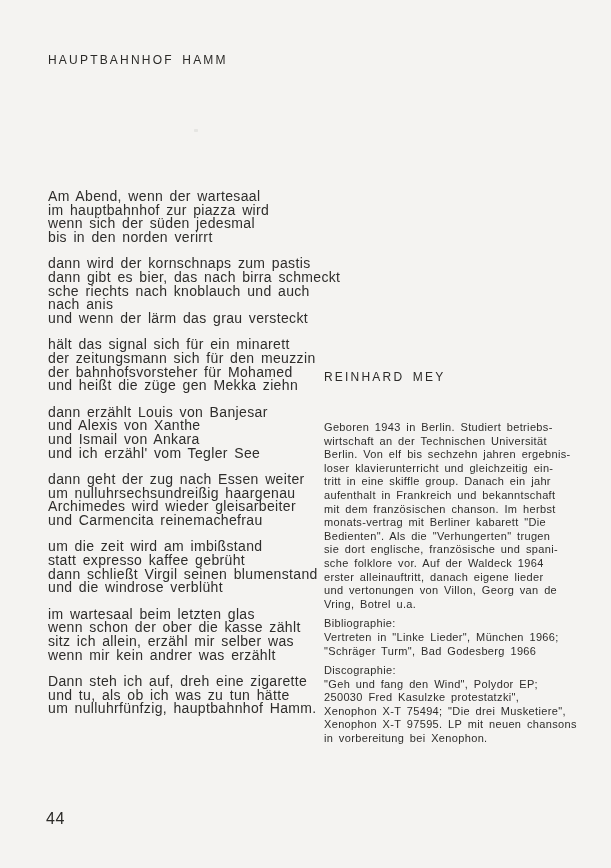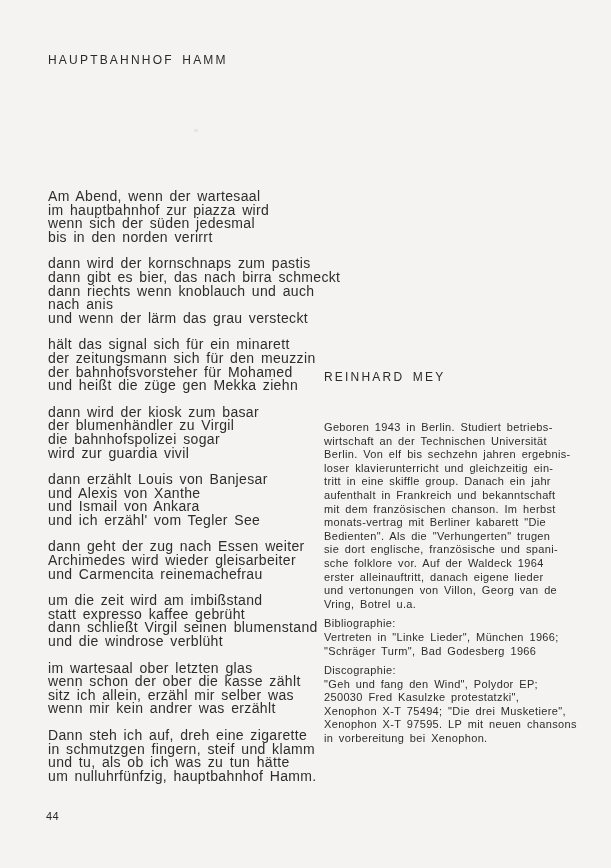--- a/index.html
+++ b/index.html
@@ -34,21 +34,21 @@
     line-height: 13.6px;
     letter-spacing: 0.35px;
     word-spacing: 2.2px;
   }
   .stanza { margin-bottom: 13px; }
   .line { white-space: nowrap; }
   .page-number {
     position: absolute;
     left: 46px;
     top: 810px;
-    font-size: 11px;
+    font-size: 16px;
     letter-spacing: 0.5px;
     color: #2b2a28;
   }
   .right-col {
     position: absolute;
     left: 324px;
     top: 371px;
     width: 290px;
     font-size: 11px;
     line-height: 13.6px;
@@ -86,62 +86,56 @@
   <div class="poem">
     <div class="stanza">
         <div class="line">Am Abend, wenn der wartesaal</div>
         <div class="line">im hauptbahnhof zur piazza wird</div>
         <div class="line">wenn sich der süden jedesmal</div>
         <div class="line">bis in den norden verirrt</div>
       </div>
     <div class="stanza">
         <div class="line">dann wird der kornschnaps zum pastis</div>
         <div class="line">dann gibt es bier, das nach birra schmeckt</div>
-        <div class="line">dann riechts wenn knoblauch und auch</div>
+        <div class="line">sche riechts nach knoblauch und auch</div>
         <div class="line">nach anis</div>
         <div class="line">und wenn der lärm das grau versteckt</div>
       </div>
     <div class="stanza">
         <div class="line">hält das signal sich für ein minarett</div>
         <div class="line">der zeitungsmann sich für den meuzzin</div>
         <div class="line">der bahnhofsvorsteher für Mohamed</div>
         <div class="line">und heißt die züge gen Mekka ziehn</div>
       </div>
     <div class="stanza">
-        <div class="line">dann wird der kiosk zum basar</div>
-        <div class="line">der blumenhändler zu Virgil</div>
-        <div class="line">die bahnhofspolizei sogar</div>
-        <div class="line">wird zur guardia vivil</div>
-      </div>
-    <div class="stanza">
         <div class="line">dann erzählt Louis von Banjesar</div>
         <div class="line">und Alexis von Xanthe</div>
         <div class="line">und Ismail von Ankara</div>
         <div class="line">und ich erzähl' vom Tegler See</div>
       </div>
     <div class="stanza">
         <div class="line">dann geht der zug nach Essen weiter</div>
+        <div class="line">um nulluhrsechsundreißig haargenau</div>
         <div class="line">Archimedes wird wieder gleisarbeiter</div>
         <div class="line">und Carmencita reinemachefrau</div>
       </div>
     <div class="stanza">
         <div class="line">um die zeit wird am imbißstand</div>
         <div class="line">statt expresso kaffee gebrüht</div>
         <div class="line">dann schließt Virgil seinen blumenstand</div>
         <div class="line">und die windrose verblüht</div>
       </div>
     <div class="stanza">
-        <div class="line">im wartesaal ober letzten glas</div>
+        <div class="line">im wartesaal beim letzten glas</div>
         <div class="line">wenn schon der ober die kasse zählt</div>
         <div class="line">sitz ich allein, erzähl mir selber was</div>
         <div class="line">wenn mir kein andrer was erzählt</div>
       </div>
     <div class="stanza">
         <div class="line">Dann steh ich auf, dreh eine zigarette</div>
-        <div class="line">in schmutzgen fingern, steif und klamm</div>
         <div class="line">und tu, als ob ich was zu tun hätte</div>
         <div class="line">um nulluhrfünfzig, hauptbahnhof Hamm.</div>
       </div>
   </div>
 
   <div class="right-col">
     <div class="profile-heading">REINHARD MEY</div>
 
     <div class="bio">
         <div class="line">Geboren 1943 in Berlin. Studiert betriebs-</div>

